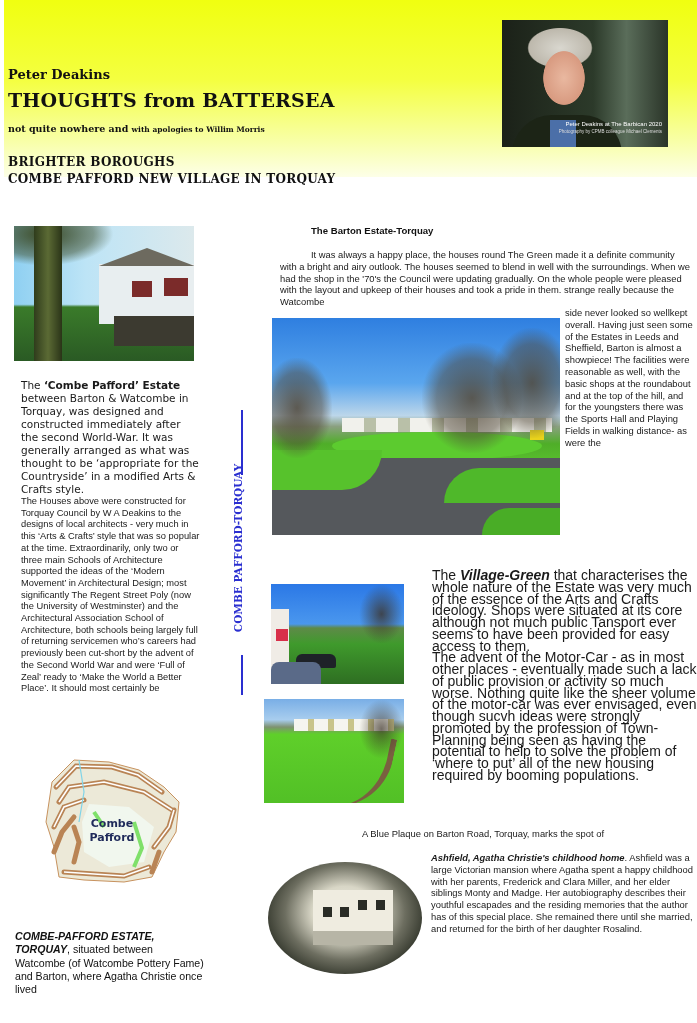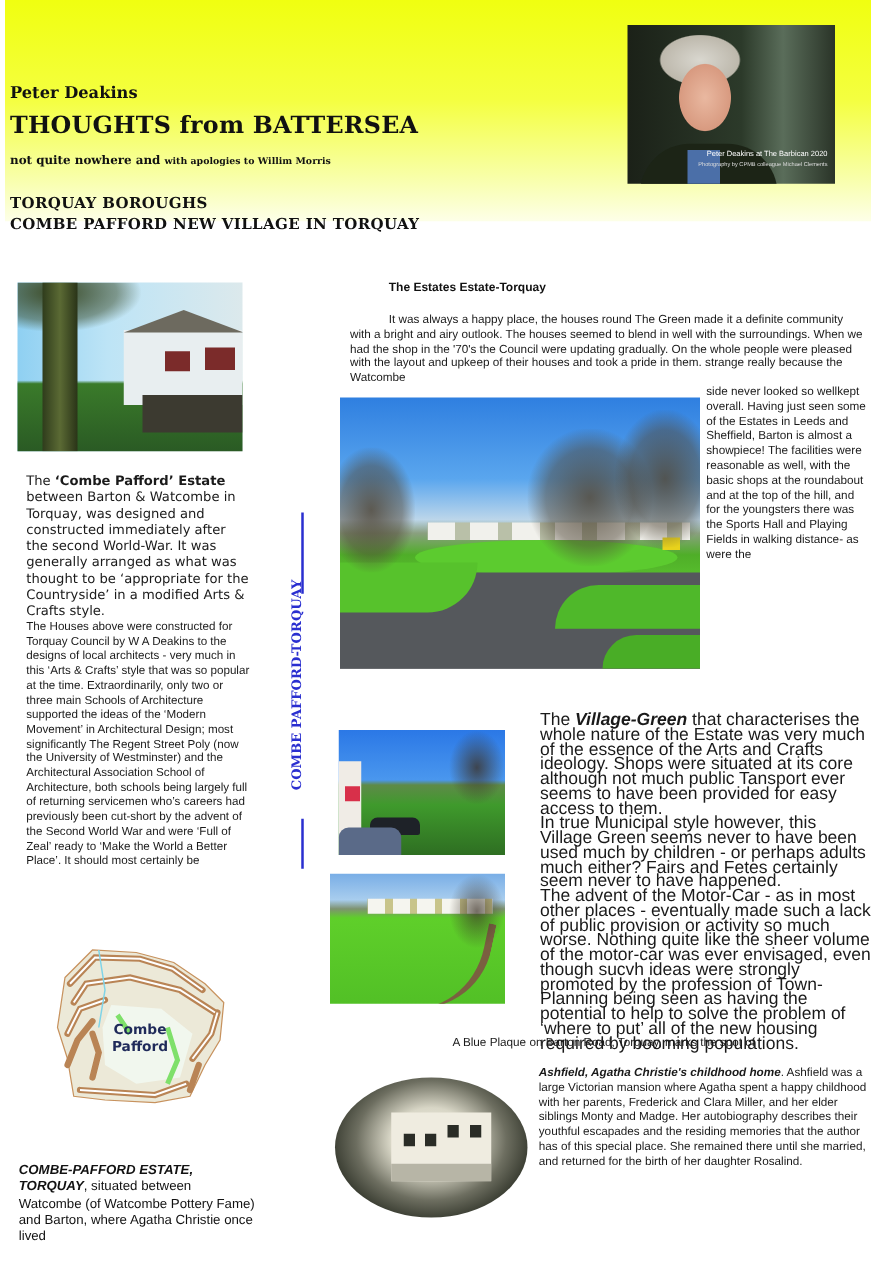--- a/index.html
+++ b/index.html
@@ -195,21 +195,21 @@
   .agatha-text b { font-weight: bold; font-style: italic; margin-top: 16px; }
 </style>
 </head>
 <body>
 
 <div class="abs header"></div>
 <div class="abs serif author">Peter Deakins</div>
 <div class="abs serif site-title">THOUGHTS from BATTERSEA</div>
 <div class="abs serif tagline"><span>not quite nowhere and </span><span class="small">with apologies to Willim Morris</span></div>
 <div class="abs serif kicker">
-  <div>TORQUAY BOROUGHS</div>
+  <div>BRIGHTER BOROUGHS</div>
   <div>COMBE PAFFORD NEW VILLAGE IN TORQUAY</div>
 </div>
 
 <div class="abs portrait">
   <div class="jacket"></div>
   <div class="shirt"></div>
   <div class="caption">
     <div>Peter Deakins at The Barbican 2020</div>
     <div class="sub">Photography by CPMB colleague Michael Clements</div>
   </div>
@@ -256,21 +256,21 @@
 </svg>
 
 <div class="abs map-caption"><b>COMBE-PAFFORD ESTATE, TORQUAY</b><span>, situated between Watcombe (of Watcombe Pottery Fame) and Barton, where Agatha Christie once lived</span></div>
 
 <div class="abs vertical-band">
   <div class="line top"></div>
   <div class="label">COMBE PAFFORD-TORQUAY</div>
   <div class="line bottom"></div>
 </div>
 
-<div class="abs barton-heading">The Estates Estate-Torquay</div>
+<div class="abs barton-heading">The Barton Estate-Torquay</div>
 <div class="abs barton-para"><span class="indent"></span><span>It was always a happy place, the houses round The Green made it a definite community with a bright and airy outlook. The houses seemed to blend in well with the surroundings. When we had the shop in the '70's the Council were updating gradually. On the whole people were pleased with the layout and upkeep of their houses and took a pride in them. strange really because the Watcombe</span></div>
 
 <div class="abs photo photo-green">
   <div class="centre"></div>
   <div class="houses"></div>
   <div class="van"></div>
   <div class="road"></div>
   <div class="grass1"></div>
   <div class="grass2"></div>
   <div class="grass3"></div>
@@ -290,21 +290,20 @@
 </div>
 
 <div class="abs photo photo-village2">
   <div class="houses"></div>
   <div class="ditch"></div>
   <div class="tree"></div>
 </div>
 
 <div class="abs village-text">
   <div><span>The </span><b>Village-Green</b><span> that characterises the whole nature of the Estate was very much of the essence of the Arts and Crafts ideology. Shops were situated at its core although not much public Tansport ever seems to have been provided for easy access to them.</span></div>
-  <div>In true Municipal style however, this Village Green seems never to have been used much by children - or perhaps adults much either? Fairs and Fetes certainly seem never to have happened.</div>
   <div>The advent of the Motor-Car - as in most other places - eventually made such a lack of public provision or activity so much worse. Nothing quite like the sheer volume of the motor-car was ever envisaged, even though sucvh ideas were strongly promoted by the profession of Town-Planning being seen as having the potential to help to solve the problem of ‘where to put’ all of the new housing required by booming populations.</div>
 </div>
 
 <div class="abs agatha-intro">
   <div>A Blue Plaque on Barton Road, Torquay, marks the spot of</div>
 </div>
 
 <div class="abs photo photo-ashfield">
   <div class="mansion"></div>
   <div class="win w1"></div>

